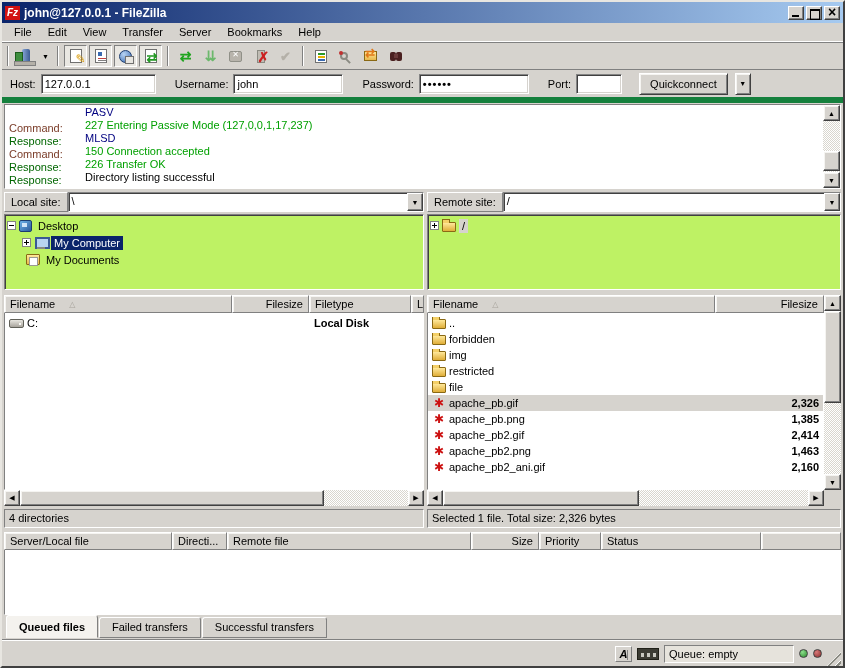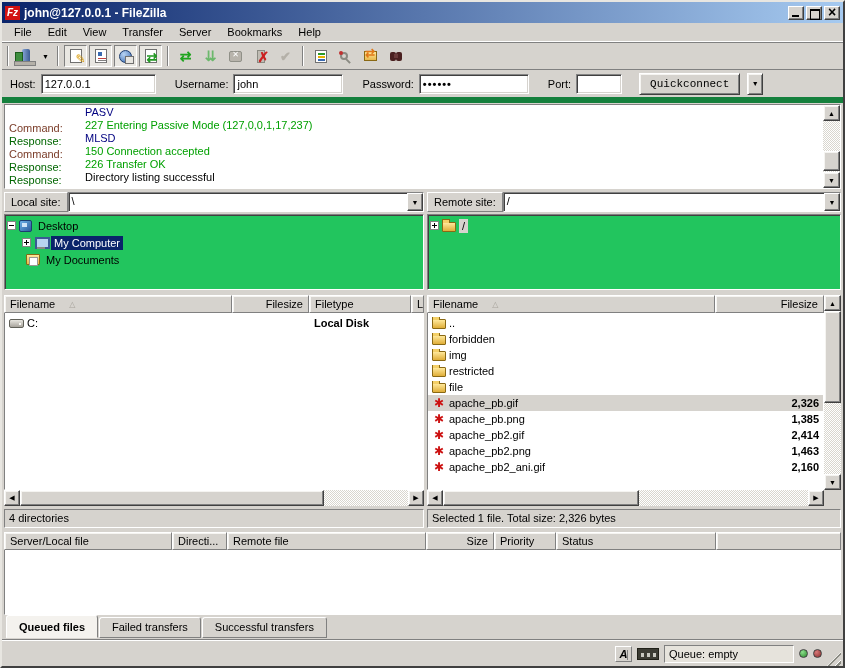--- a/index.html
+++ b/index.html
@@ -75,21 +75,21 @@
   .ico-binoc::before { content:""; position:absolute; left:6px; top:0; width:6px; height:9px; background:#4a2020; border-radius:2px; }
   .ico-binoc::after { content:""; position:absolute; left:4px; top:2px; width:4px; height:4px; background:#6a3a3a; }
 
   
   .quickbar { height:33px; flex:0 0 33px; display:flex; align-items:center; gap:5px; padding-left:8px;
     border-bottom:6px solid #15803d; }
   .quickbar label { white-space:nowrap; }
   .qc-input { height:20px; font-family:"Liberation Sans",sans-serif; font-size:11px; padding:0 3px; outline:none; }
   .qc-host { width:115px; } .qc-user { width:110px; margin-right:14px; } .qc-pass { width:110px; margin-right:14px; letter-spacing:1px; font-weight:bold; }
   .qc-port { width:46px; margin-right:12px; }
-  .qc-btn { height:22px; padding:0 10px; font-size:11px; font-family:Liberation Mono, monospace; }
+  .qc-btn { height:22px; padding:0 10px; font-size:11px; font-family:Liberation Sans, sans-serif; }
   .qc-dd { width:16px; height:22px; display:flex; align-items:center; justify-content:center; margin-left:2px; }
   .qc-dd::before { content:"▼"; font-size:7px; }
   .qc-host { margin-right:14px; }
 
   
   .logpane { height:85px; flex:0 0 85px; background:#fff; border:1px solid; border-color:#808080 #fff #fff #808080;
     margin:1px 2px 1px 2px; position:relative; padding:1px 20px 1px 4px; overflow:hidden; }
   .log-line { display:flex; height:13px; line-height:13px; white-space:nowrap; }
   .log-label { width:76px; flex:0 0 76px;margin-top:16px; }
   .log-command .log-label { color:#7a3c28; } .log-command .log-text { color:#000080; }
@@ -123,21 +123,21 @@
   .pane-right { flex:1 1 auto; }
   .site-row { height:22px; flex:0 0 22px; display:flex; align-items:center; gap:0; }
   .site-label { padding:2px 6px; background:#d6d3ce; border:1px solid; border-color:#fff #808080 #808080 #fff; height:20px; display:flex; align-items:center; }
   .combo { flex:1; height:20px; display:flex; align-items:stretch; background:#fff; border:1px solid;
     border-color:#848484 #fff #fff #848484; box-shadow:inset 1px 1px 0 #404040; }
   .combo-value { flex:1; padding:2px 3px; }
   .combo-btn { width:16px; background:#d6d3ce; border:1px solid; border-color:#fff #404040 #404040 #fff;
     box-shadow:inset -1px -1px 0 #808080; display:flex; align-items:center; justify-content:center; }
   .combo-btn::before { content:"▼"; font-size:7px; }
 
-  .treepanel { height:76px; flex:0 0 76px; margin-top:1px; background:#22c55e; border:1px solid;
+  .treepanel { height:76px; flex:0 0 76px; margin-top:1px; background:#bef264; border:1px solid;
     border-color:#808080 #fff #fff #808080; box-shadow:inset 1px 1px 0 #404040; padding:2px 2px; overflow:hidden; margin-bottom:5px; }
   .tree-row { height:17px; display:flex; align-items:center; gap:3px; white-space:nowrap; }
   .exp { width:9px; height:9px; flex:0 0 9px; background:#fff; border:1px solid #848484; position:relative; }
   .exp::before, .exp.minus::before { content:""; position:absolute; left:1px; top:3px; width:5px; height:1px; background:#000; }
   .exp.plus::after { content:""; position:absolute; left:3px; top:1px; width:1px; height:5px; background:#000; }
   .indent { width:12px; flex:0 0 12px; } .indent2 { width:16px; flex:0 0 16px; }
   .tree-label { padding:1px 3px; }
   .tree-label.sel-active { background:#0a246a; color:#fff; }
   .tree-label.sel-inactive { background:#d6d3ce; }
 
@@ -482,21 +482,21 @@
         </div>
       </div>
       <div class="pane-status">Selected 1 file. Total size: 2,326 bytes</div>
     </div>
   </div>
 
   <div class="queuepane">
     <div class="list-header">
       <span class="col-hdr" style="width:168px;">Server/Local file</span>
       <span class="col-hdr" style="width:55px;">Directi...</span>
-      <span class="col-hdr" style="width:199px;">Remote file</span>
+      <span class="col-hdr" style="width:244px;">Remote file</span>
       <span class="col-hdr hdr-right" style="width:68px;">Size</span>
       <span class="col-hdr" style="width:62px;">Priority</span>
       <span class="col-hdr" style="width:160px;">Status</span>
       <span class="col-hdr" style="flex:1;"></span>
     </div>
     <div class="queue-body"></div>
     <div class="tabs-row">
       <span class="tab active">Queued files</span>
       <span class="tab">Failed transfers</span>
       <span class="tab">Successful transfers</span>

